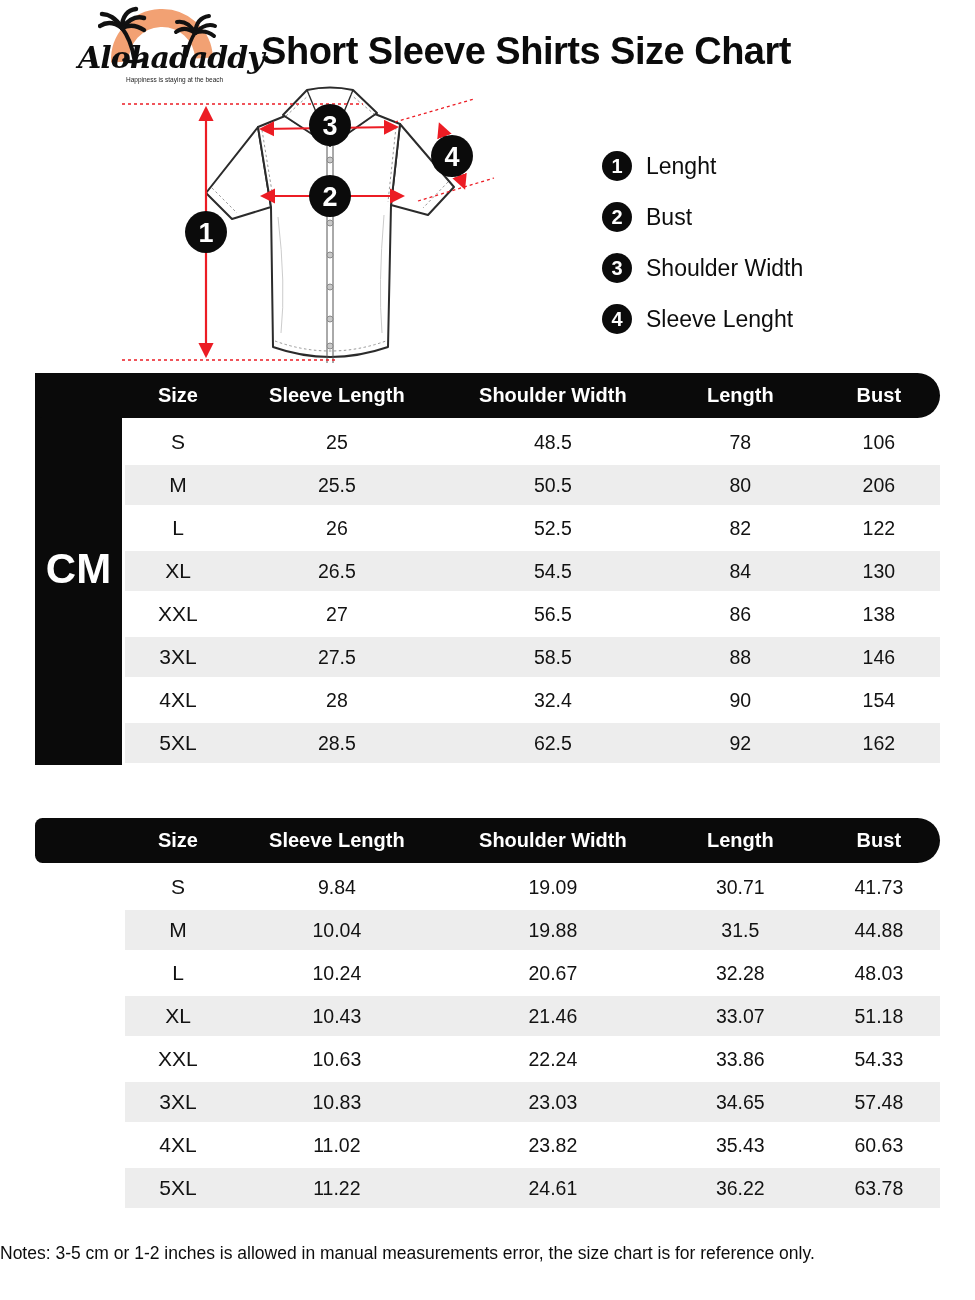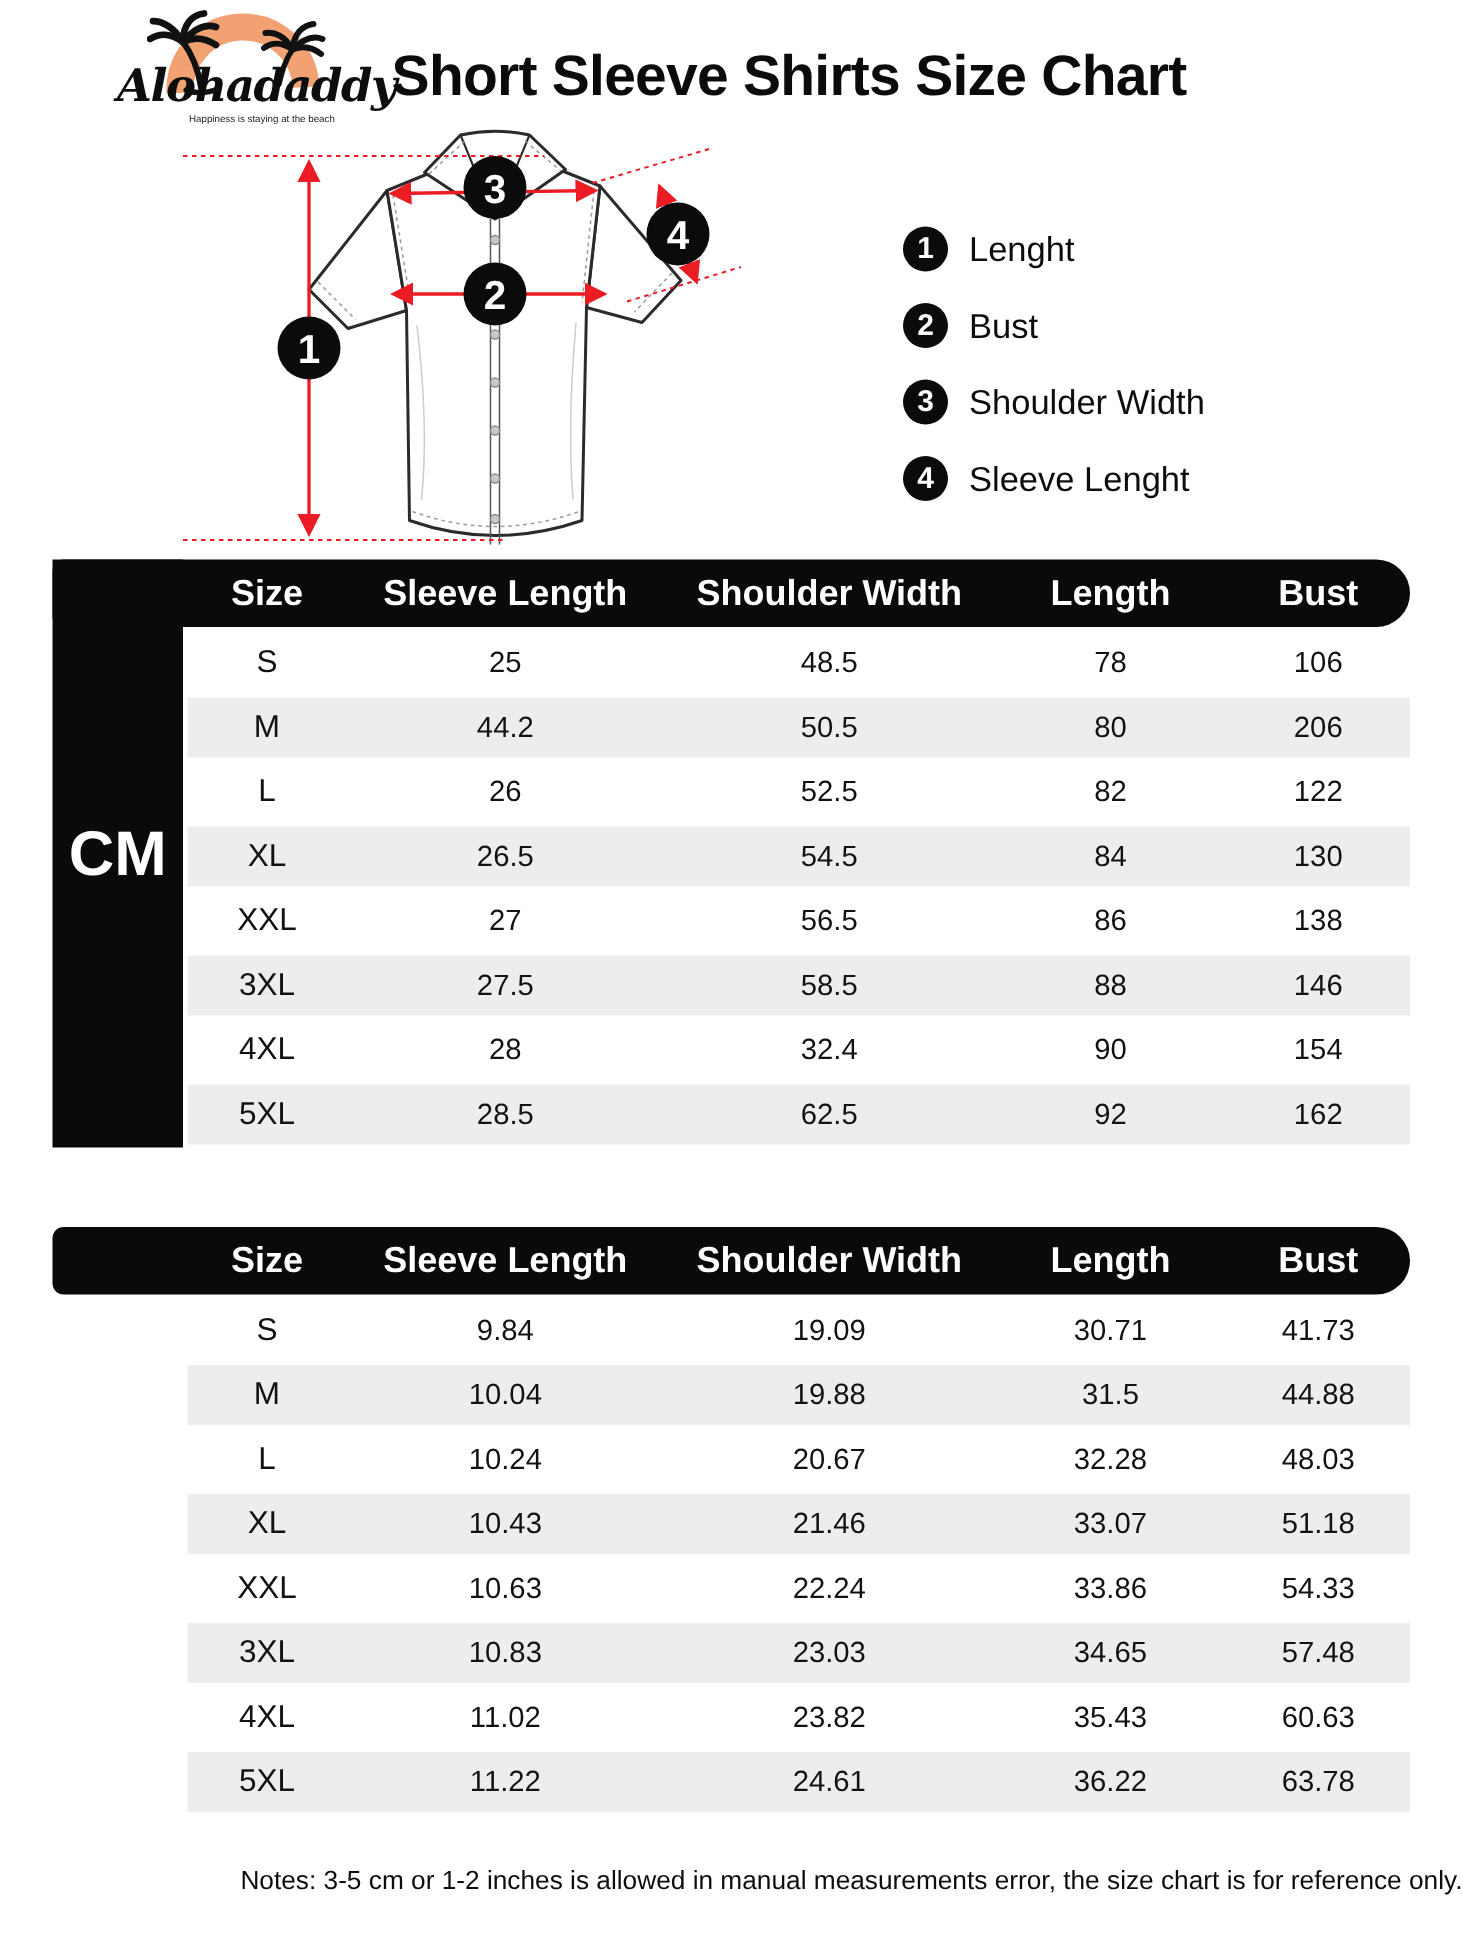--- a/index.html
+++ b/index.html
@@ -48,33 +48,33 @@
   }
   .unit-label { color:#fff; font-weight:bold; letter-spacing:0; }
   .unit-cm   { font-size:42px; }
   .unit-inch { font-size:31px; }
   .thead {
     position:relative; height:45px; background:#0a0a0a;
     border-radius:8px 24px 24px 8px;
     display:grid; grid-template-columns:13% 26% 27% 19% 15%;
     padding-left:90px; align-items:center;
   }
-  .th { text-align:center; color:#fff; font-weight:bold; font-size:24px; }
+  .th { text-align:center; color:#fff; font-weight:bold; font-size:20px; }
   .tbody { margin-left:90px; padding-top:4px; }
   .trow {
     display:grid; grid-template-columns:13% 26% 27% 19% 15%;
     height:40px; margin-bottom:3px; align-items:center; background:#ffffff;
   }
   .trow.alt { background:#ededed; }
   .td { text-align:center; font-size:19.5px; color:#121212; }
   .td.size-cell { font-size:21px; }
 
   
   .notes {
-    position:absolute; left:0; top:1243px; width:100%; text-align:right;
+    position:absolute; left:0; top:1243px; width:100%; text-align:left;
     font-size:17.5px; color:#0d0d0d;
   }
 </style>
 </head>
 <body>
 
 <div class="page">
 
   <div class="brand">
     <svg class="brand-art" width="130" height="58" viewBox="0 0 130 58">
@@ -218,21 +218,21 @@
     <div class="tbody">
           <div class="trow">
             <div class="td size-cell">S</div>
             <div class="td">25</div>
             <div class="td">48.5</div>
             <div class="td">78</div>
             <div class="td">106</div>
           </div>
           <div class="trow alt">
             <div class="td size-cell">M</div>
-            <div class="td">44.2</div>
+            <div class="td">25.5</div>
             <div class="td">50.5</div>
             <div class="td">80</div>
             <div class="td">206</div>
           </div>
           <div class="trow">
             <div class="td size-cell">L</div>
             <div class="td">26</div>
             <div class="td">52.5</div>
             <div class="td">82</div>
             <div class="td">122</div>

